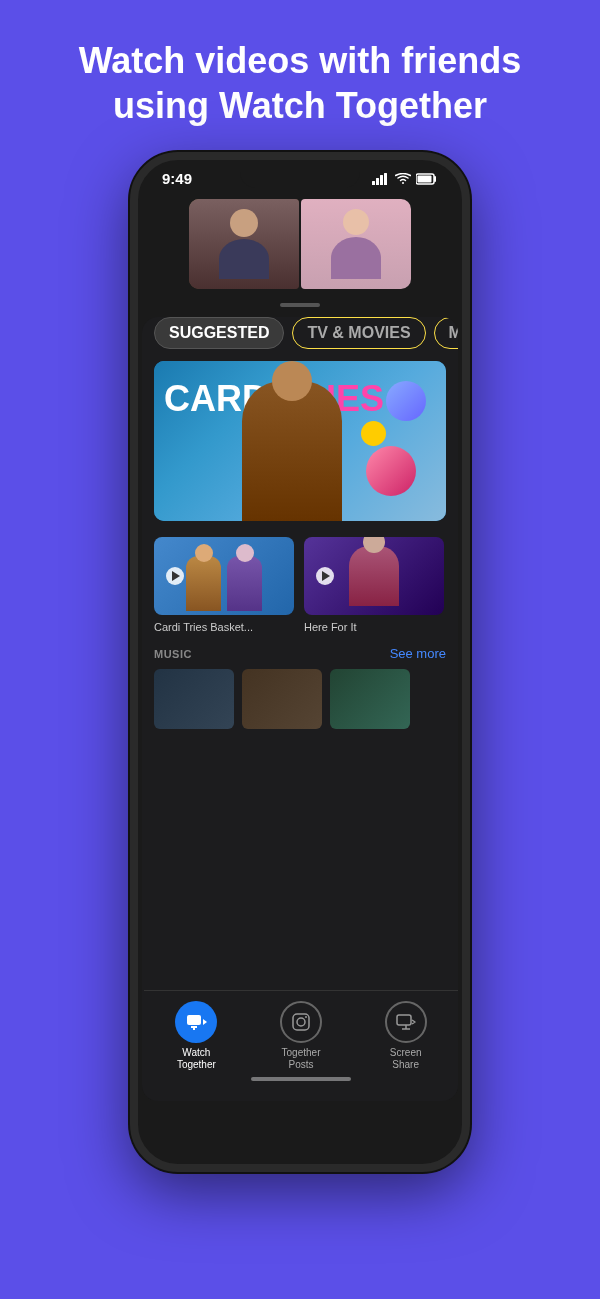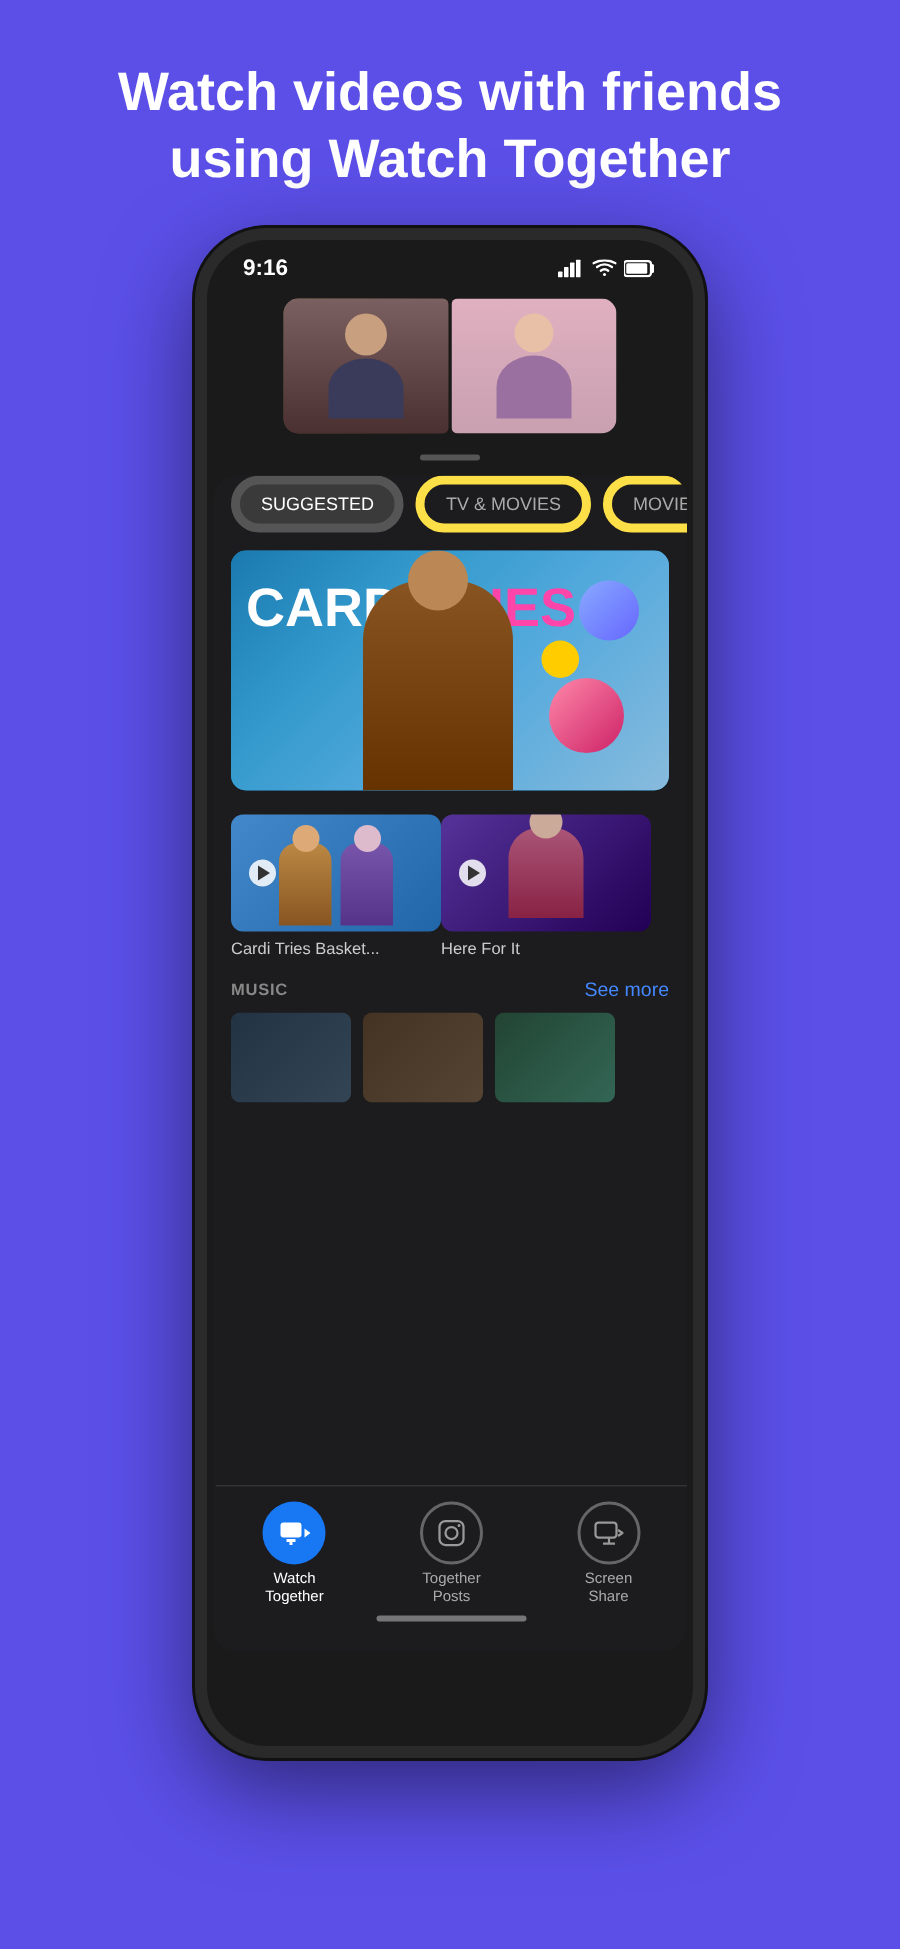--- a/index.html
+++ b/index.html
@@ -204,25 +204,25 @@
     .category-tabs {
       display: flex;
       gap: 8px;
       padding: 0 12px 12px;
       overflow: hidden;
     }
 
     .tab-item {
       padding: 6px 14px;
       border-radius: 20px;
-      font-size: 12px;
-      font-weight: 400;
+      font-size: 16px;
+      font-weight: 700;
       color: #aaa;
       white-space: nowrap;
-      border: 6px solid #fde047;
+      border: 1px solid #fde047;
     }
 
     .tab-item.active {
       background: #3a3a3a;
       color: white;
       border-color: #555;
     }
 
     
     .section-label {
@@ -320,20 +320,21 @@
       transform: translateX(-50%);
       width: 40px;
       height: 40px;
       background: #bb8855;
       border-radius: 50%;
     }
 
     
     .continue-watching-row {
       display: flex;
+      gap: 10px;
       padding: 4px 12px 12px;
       overflow: hidden;
     }
 
     .video-card {
       width: 140px;
       flex-shrink: 0;
     }
 
     .video-thumb {
@@ -554,21 +555,21 @@
 <body>
 
 <div class="hero-text">
   <span>Watch videos with friends using Watch Together</span>
 </div>
 
 <div class="phone-wrapper">
   <div class="phone-notch"></div>
 
   <div class="status-bar">
-    <span class="status-time">9:16</span>
+    <span class="status-time">9:49</span>
     <div class="status-icons">
 
       <svg width="18" height="12" viewBox="0 0 18 12">
         <rect x="0" y="8" width="3" height="4" fill="white" rx="0.5"></rect>
         <rect x="4" y="5" width="3" height="7" fill="white" rx="0.5"></rect>
         <rect x="8" y="2" width="3" height="10" fill="white" rx="0.5"></rect>
         <rect x="12" y="0" width="3" height="12" fill="white" rx="0.5"></rect>
       </svg>
 
       <svg width="16" height="12" viewBox="0 0 16 12">

